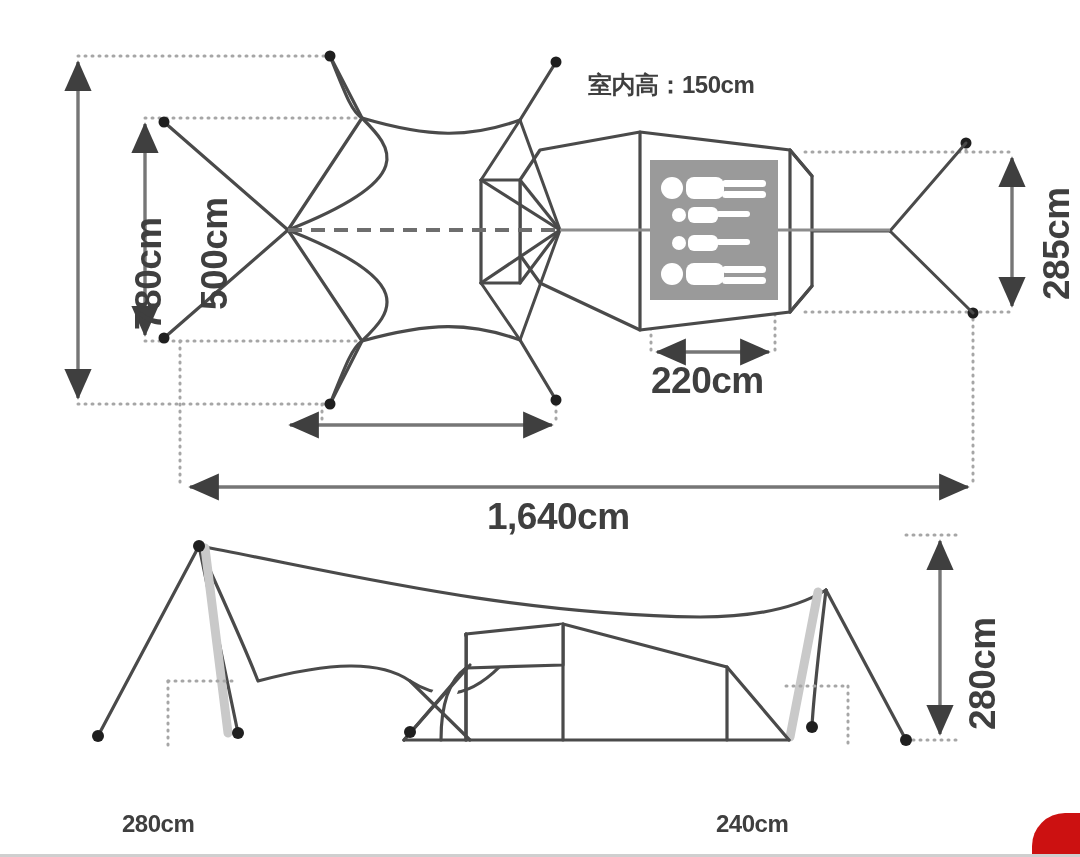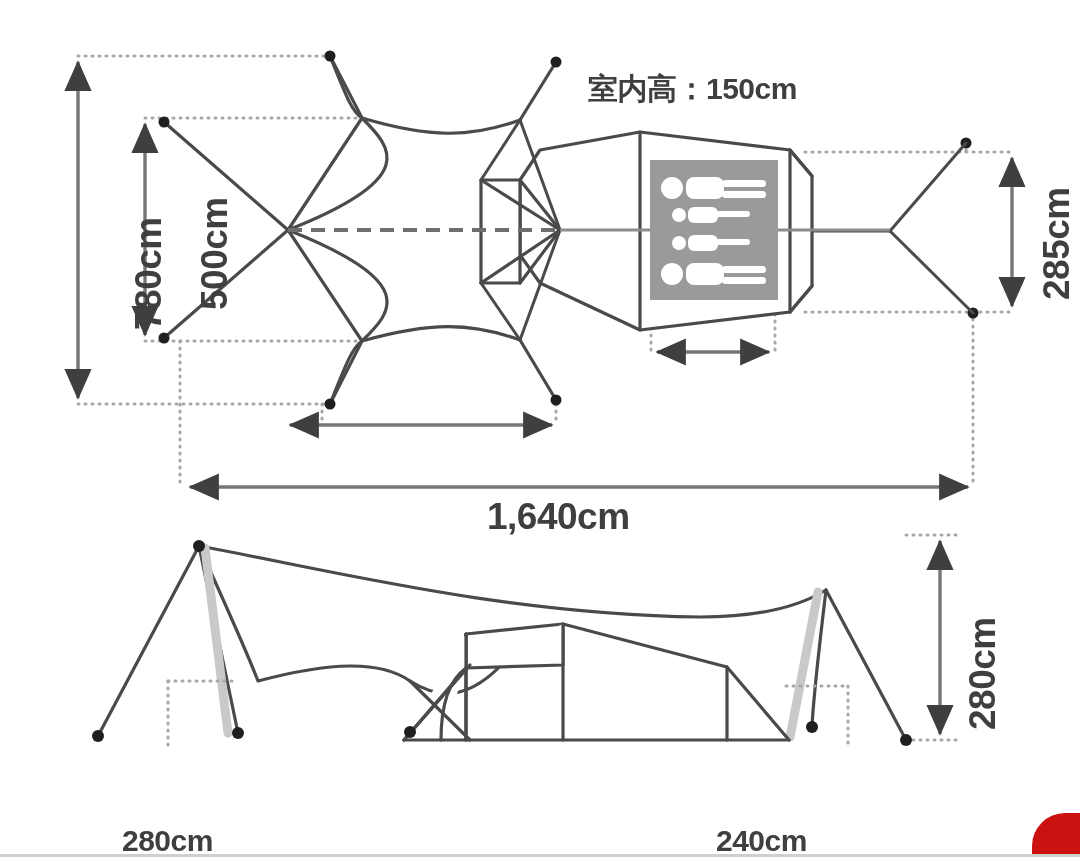--- a/index.html
+++ b/index.html
@@ -27,21 +27,21 @@
     color: #3f3f3f;
     font-weight: 700;
     white-space: pre;
     letter-spacing: -0.5px;
   }
   .rot {
     transform-origin: left top;
     transform: rotate(-90deg);
   }
   .big { font-size: 37px; }
-  .jp  { font-size: 30px; line-height: 1.12; }
+  .jp  { font-size: 24px; line-height: 1.12; }
   .corner-red {
     position: absolute;
     right: 0;
     bottom: 0;
     width: 52px;
     height: 44px;
     overflow: hidden;
   }
   .corner-red i {
     position: absolute;
@@ -266,20 +266,21 @@
       </g>
     </g>
   </svg>
 
   <div class="dim-label rot big" style="left:128px; top:330px;">780cm</div>
 
   <div class="dim-label rot big" style="left:194px; top:310px;">500cm</div>
 
   <div class="dim-label rot big" style="left:1036px; top:300px;">285cm</div>
 
+  <div class="dim-label big" style="left:651px; top:360px;">220cm</div>
 
 
   <div class="dim-label big" style="left:487px; top:496px;">1,640cm</div>
 
   <div class="dim-label jp" style="left:588px; top:72px;">室内高：150cm</div>
 
   <div class="dim-label rot big" style="left:962px; top:730px;">280cm</div>
 
   <div class="dim-label jp" style="left:122px; top:757px;">
     <div>280cm</div>

